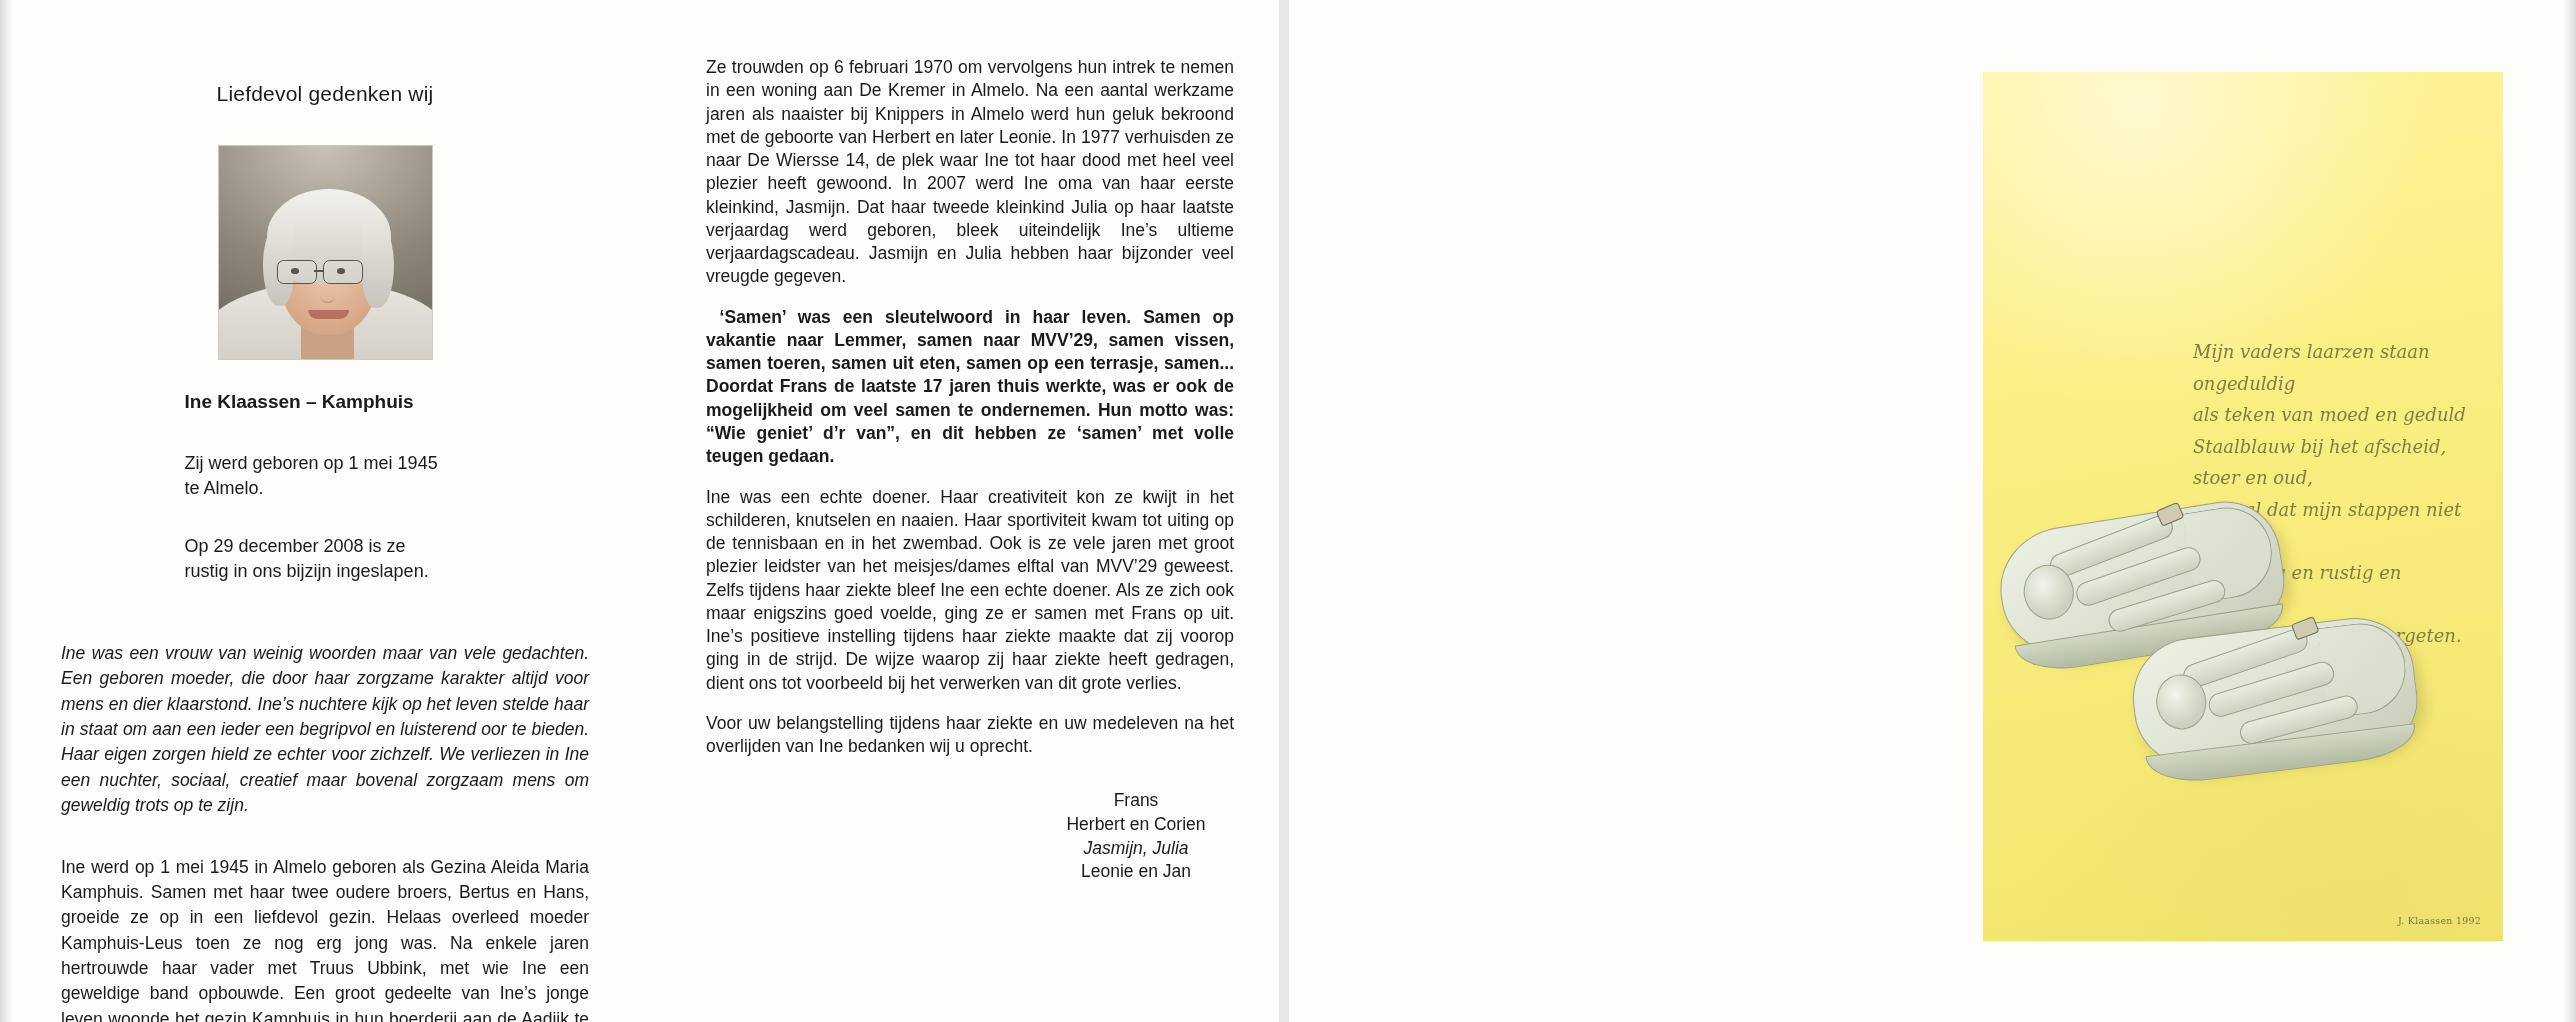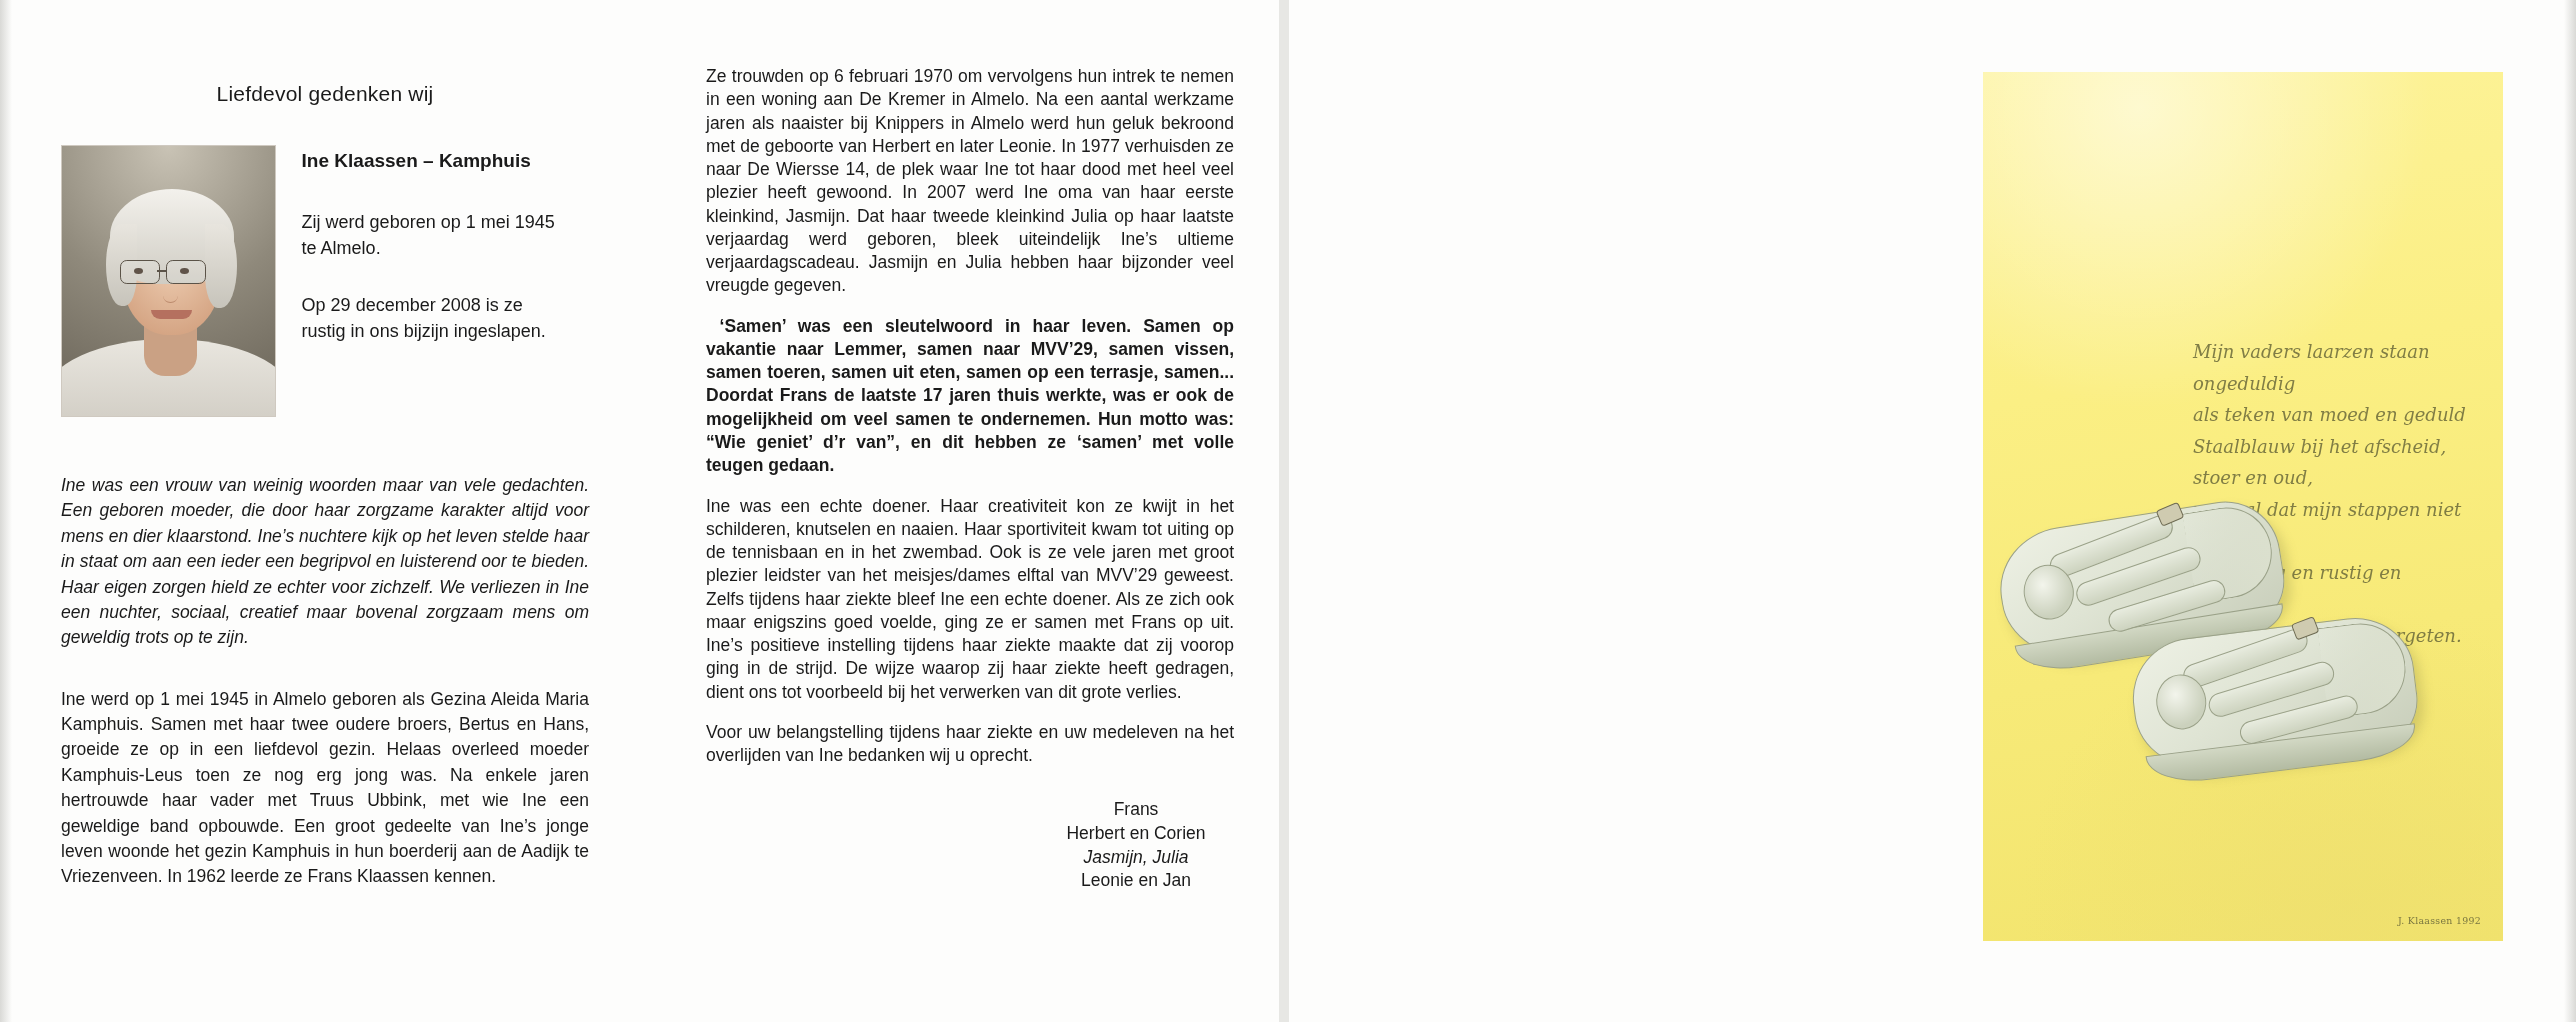--- a/index.html
+++ b/index.html
@@ -65,22 +65,23 @@
     width: 528px;
   }
   .headline {
     font-size: 21px;
     text-align: center;
     letter-spacing: 0.2px;
     margin: 0 0 39px 0;
   }
   .portrait-row {
     display: flex;
-    align-items: flex-start;
+    align-items: center;
     gap: 25.6px;
+    flex-direction: column;
   }
   .portrait {
     width: 213px;
     height: 270px;
     flex: 0 0 213px;
     position: relative;
     overflow: hidden;
     background: #8a8175;
     border: 0.9px solid #cfc9c0;
   }
@@ -191,21 +192,21 @@
     margin-top: 36px;
     font-size: 17.5px;
     line-height: 1.45;
     text-align: justify;
   }
 
   
   .col2 {
     position: absolute;
     left: 706px;
-    top: 65px;
+    top: 56px;
     width: 528px;
     font-size: 17.5px;
     line-height: 1.33;
     text-align: justify;
   }
   .col2 p { margin: 0 0 17px 0; }
   .col2 p.indent { text-indent: 13.6px; font-weight: bold; }
   .signoff {
     margin-top: 31px;
     margin-left: 332px;

